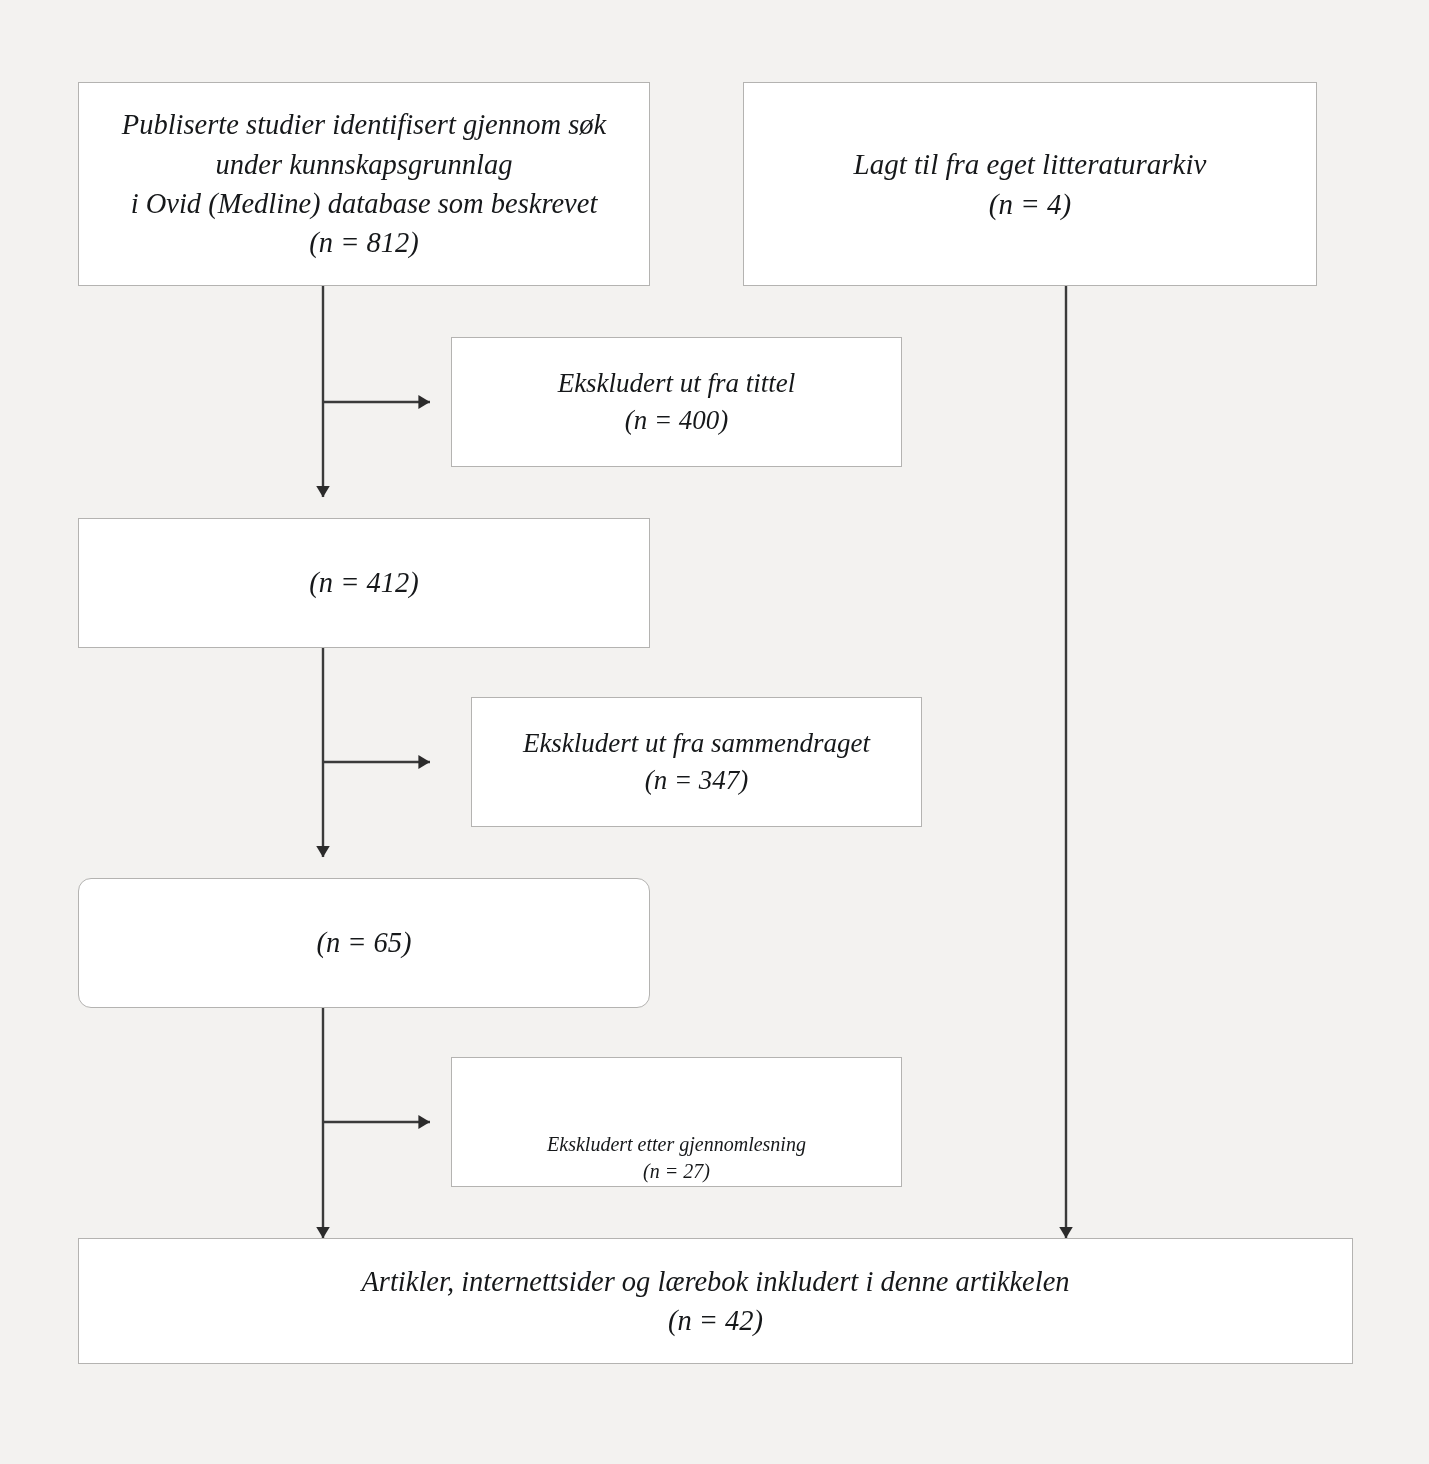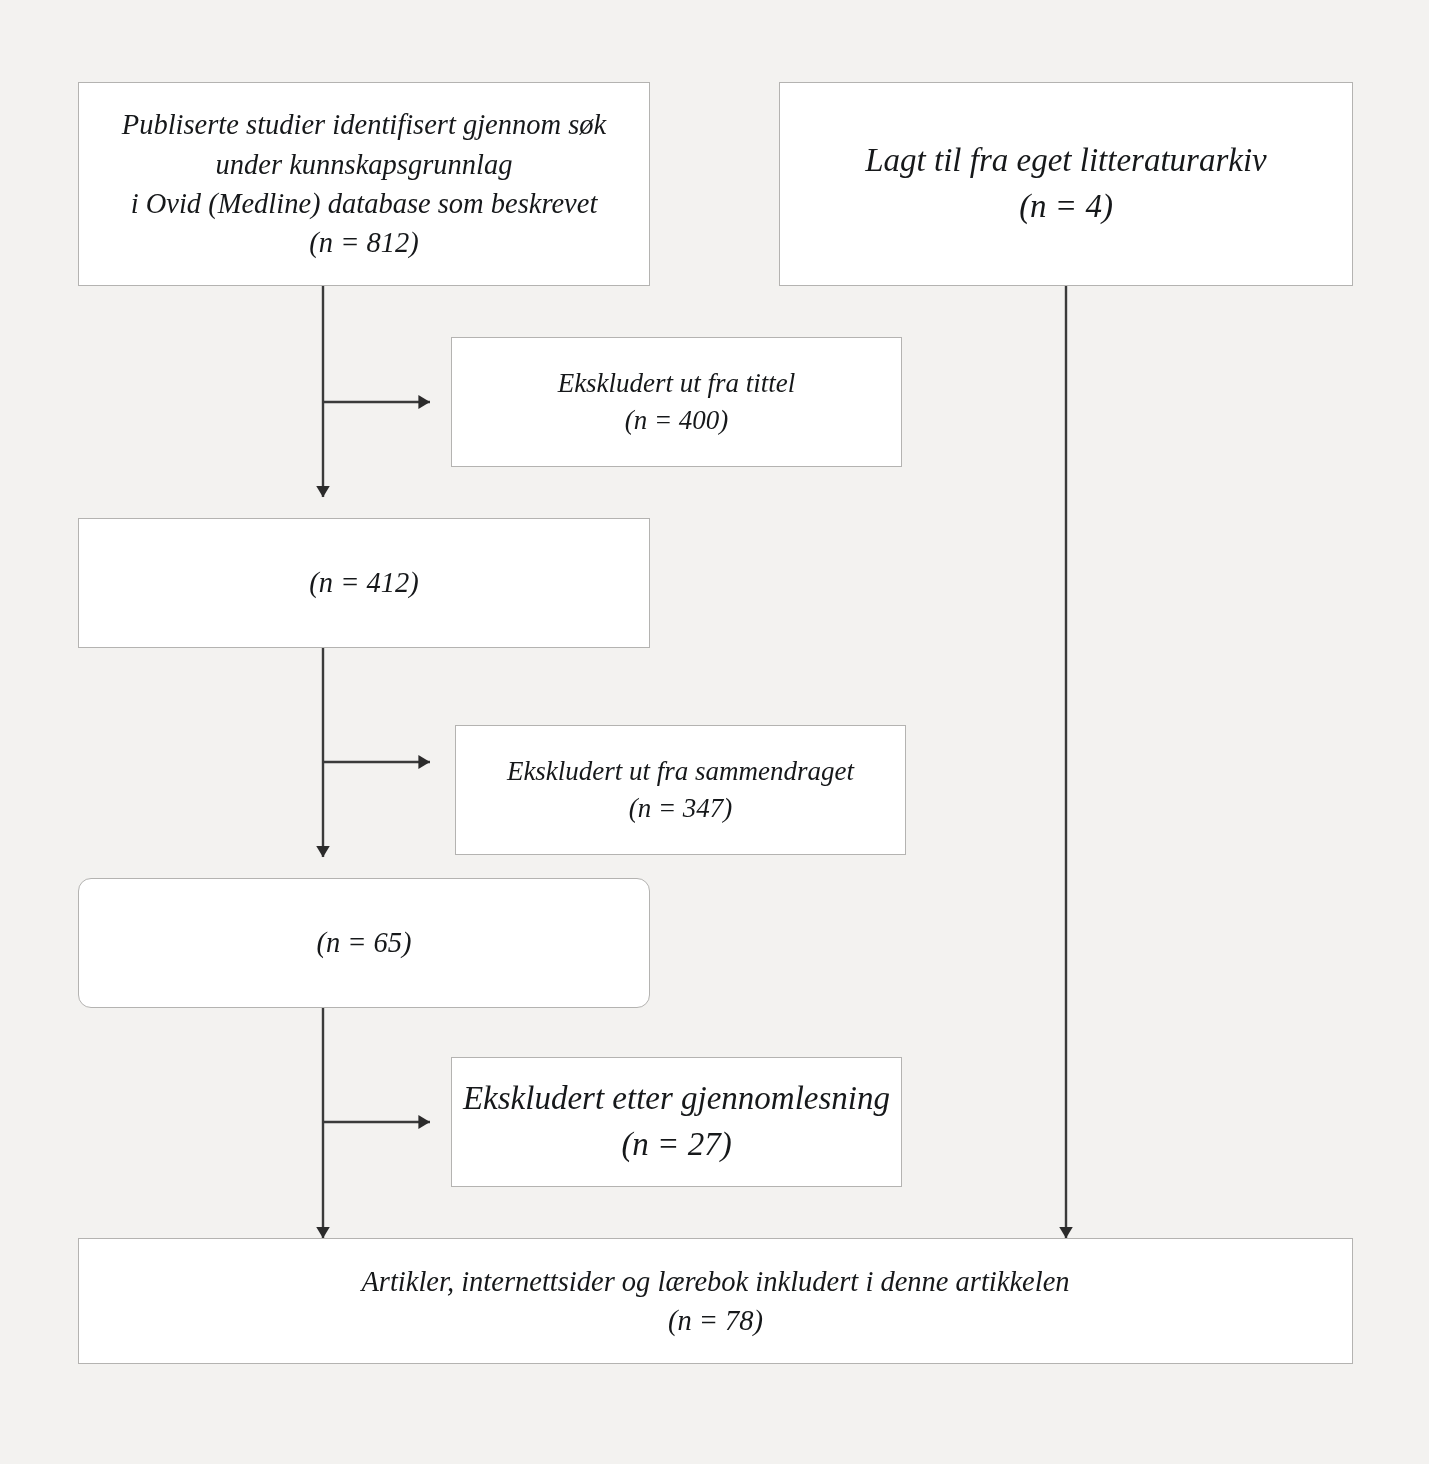--- a/index.html
+++ b/index.html
@@ -45,45 +45,45 @@
     display: block;
     white-space: nowrap;
   }
   
   #node-identified {
     left: 78px;  top: 82px;   width: 572px; height: 204px;
     font-size: 28.5px;
     padding: 0 14px;
   }
   #node-archive {
-    left: 779px; top: 82px;   width: 574px; height: 204px;
-    font-size: 33px;
+    left: 743px; top: 82px;   width: 574px; height: 204px;
+    font-size: 29px;
     padding: 0 32px;
   }
   #node-excl-title {
     left: 451px; top: 337px;  width: 451px; height: 130px;
     font-size: 27px;
   }
   #node-after-title {
     left: 78px;  top: 518px;  width: 572px; height: 130px;
     font-size: 28.5px;
   }
   #node-excl-abstract {
-    left: 455px; top: 697px;  width: 451px; height: 130px;
+    left: 471px; top: 697px;  width: 451px; height: 130px;
     font-size: 27px;
-    margin-top: 28px;
   }
   #node-after-abstract {
     left: 78px;  top: 878px;  width: 572px; height: 130px;
     font-size: 28.5px;
     border-radius: 13px;
   }
   #node-excl-fulltext {
     left: 451px; top: 1057px; width: 451px; height: 130px;
-    font-size: 33px;
+    font-size: 20px;
+    justify-content: flex-end;
   }
   #node-included {
     left: 78px;  top: 1238px; width: 1275px; height: 126px;
     font-size: 28.5px;
   }
 </style>
 </head>
 <body>
 
 <div id="canvas">
@@ -157,16 +157,16 @@
     <span class="line">(n = 65)</span>
   </div>
 
   <div class="node" id="node-excl-fulltext">
     <span class="line">Ekskludert etter gjennomlesning</span>
     <span class="line">(n = 27)</span>
   </div>
 
   <div class="node" id="node-included">
     <span class="line">Artikler, internettsider og lærebok inkludert i denne artikkelen</span>
-    <span class="line">(n = 78)</span>
+    <span class="line">(n = 42)</span>
   </div>
 
 </div>
 
 </body></html>

